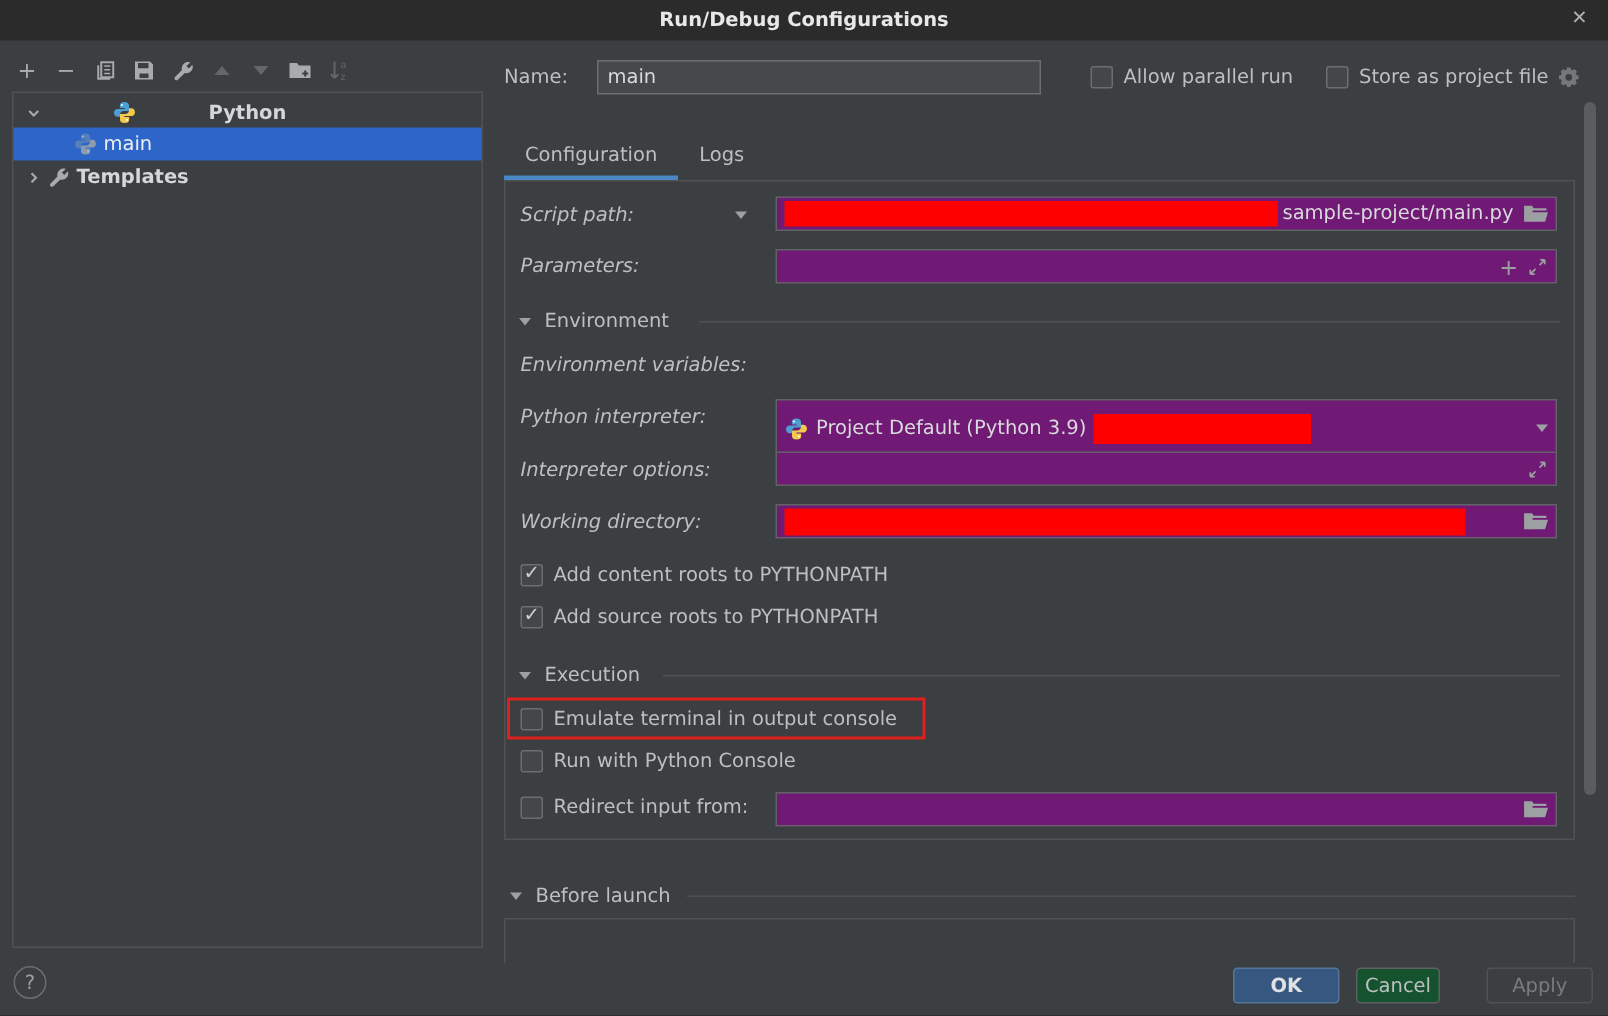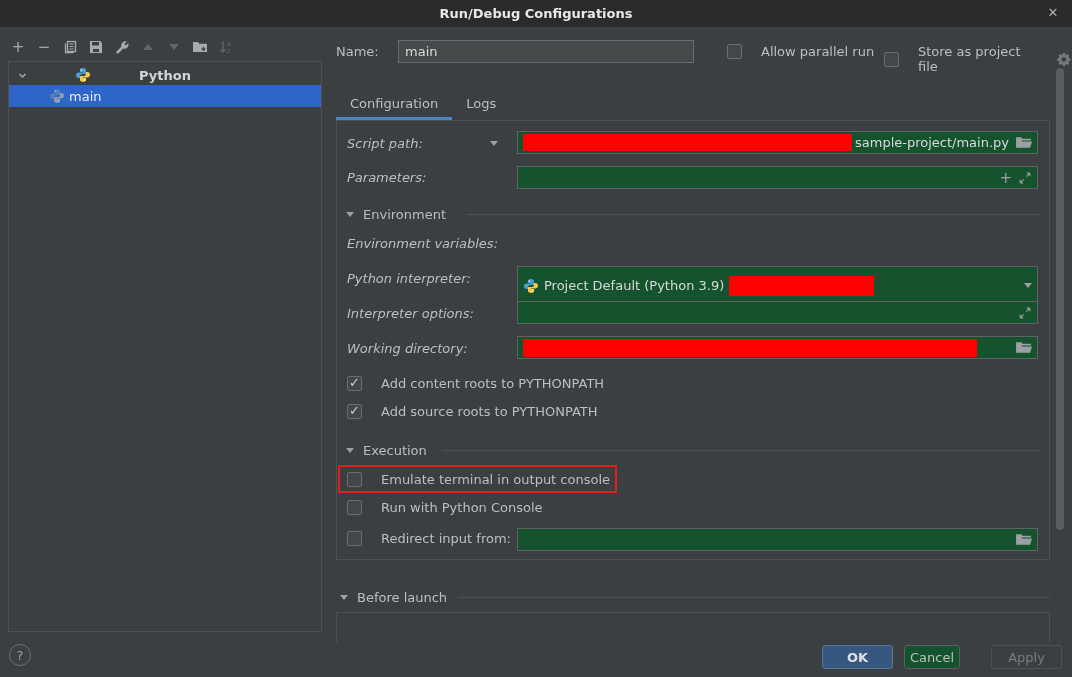--- a/index.html
+++ b/index.html
@@ -41,32 +41,32 @@
   .dim { opacity:.55; filter:saturate(.4); }
 
   
   .hlabel { color:#bdbfc1; }
   .name-input { position:absolute; left:398px; top:40px; width:296px; height:23px;
                 background:#45494a; border:1px solid #6b6e70; color:#d8dadb;
                 font-family:inherit; font-size:13px; padding:0 6px; outline:none; }
   .cb { width:15px; height:15px; border:1px solid #6b6e70; border-radius:2px; background:#43474a;
         display:inline-block; position:relative; flex:none; }
   .cb.checked::after { content:"✓"; position:absolute; left:1px; top:-2px; color:#cfd1d3; font-size:13px; }
-  .cbrow { position:absolute; display:flex; align-items:center; gap:19px; cursor:pointer; }
+  .cbrow { position:absolute; display:flex; align-items:center; gap:7px; cursor:pointer; }
 
   
   .tabs { position:absolute; left:336px; top:90px; display:flex; }
   .tab { padding:6px 14px 9px 14px; color:#bdbfc1; cursor:pointer; position:relative; }
   .tab.active::after { content:""; position:absolute; left:0; right:0; bottom:0; height:3px; background:#4a87c6; }
 
   
   .cfgpanel { position:absolute; left:336px; top:120px; width:714px; height:440px;
               border:1px solid #515151; }
   .flabel { position:absolute; left:347px; color:#bdbfc1;font-style:italic; }
-  .tfield { position:absolute; left:517px; width:521px; height:23px; background:#14532d;
+  .tfield { position:absolute; left:517px; width:521px; height:23px; background:#701a75;
             border:1px solid #5f6365; display:flex; align-items:center; padding:0 5px; color:#d8dadb; }
   .ficons { margin-left:auto; display:flex; gap:6px; align-items:center; }
   .sect-tri { width:0; height:0; border-left:4px solid transparent; border-right:4px solid transparent;
               border-top:5px solid #9da0a2; display:inline-block; }
   .sectline { position:absolute; height:1px; background:#515151; }
   .secthead { position:absolute; display:flex; align-items:center; gap:9px; color:#bdbfc1; cursor:pointer; }
   .dd-tri { width:0; height:0; border-left:4px solid transparent; border-right:4px solid transparent;
             border-top:5px solid #9da0a2; }
   .annot { position:absolute; left:338px; top:465px; width:279px; height:28px;
            border:2px solid #e01f1f; pointer-events:none; }
@@ -160,20 +160,31 @@
     </div>
     <div class="trow selected" style="top:23px;">
       <svg class="ticon dim" style="margin-left:40px" viewBox="0 0 16 16">
           <path fill="#4e9fd1" d="M7.9 1c-2 0-3 .9-3 2.2V5h3.2v.6H3.6C2.1 5.6 1 6.6 1 8.2s1.1 2.7 2.6 2.7H5V9.3C5 7.9 6.2 7 7.6 7H11V3.2C11 1.9 9.9 1 7.9 1z"></path>
           <circle cx="6.3" cy="3" r=".7" fill="#fff"></circle>
           <path fill="#f2c94c" d="M8.1 15c2 0 3-.9 3-2.2V11H7.9v-.6h4.5c1.5 0 2.6-1 2.6-2.6S13.9 5.1 12.4 5.1H11v1.6C11 8.1 9.8 9 8.4 9H5v3.8C5 14.1 6.1 15 8.1 15z"></path>
           <circle cx="9.7" cy="13" r=".7" fill="#fff"></circle>
         </svg>
       <span class="tlabel">main</span>
     </div>
+    <div class="trow bold" style="top:45px;">
+      <span class="chev">
+          <svg width="9" height="9" viewBox="0 0 9 9">
+            <path d="M3 1.5l3 3-3 3" fill="none" stroke="#a8abad" stroke-width="1.4"></path>
+          </svg>
+        </span>
+      <svg class="ticon" viewBox="0 0 16 16">
+          <path fill="#a8abad" d="M14.3 4.1c.5 1.5.2 3.2-1 4.4-1.1 1.1-2.7 1.5-4.1 1.1l-4.6 4.6c-.5.5-1.4.5-1.9 0s-.5-1.4 0-1.9l4.6-4.6c-.4-1.4 0-3 1.1-4.1 1.2-1.2 2.9-1.5 4.4-1L10.3 5l1.6 1.6 2.4-2.5z"></path>
+        </svg>
+      <span class="tlabel">Templates</span>
+    </div>
   </div>
 
   <span class="abs hlabel" style="left:336px;top:44px;">Name:</span>
   <input class="name-input" value="main" style="">
   <div class="cbrow" style="left:727px;top:44px;">
     <span class="cb"></span>
     <span>Allow parallel run</span>
   </div>
   <div class="cbrow" style="left:884px;top:44px;">
     <span class="cb"></span>

